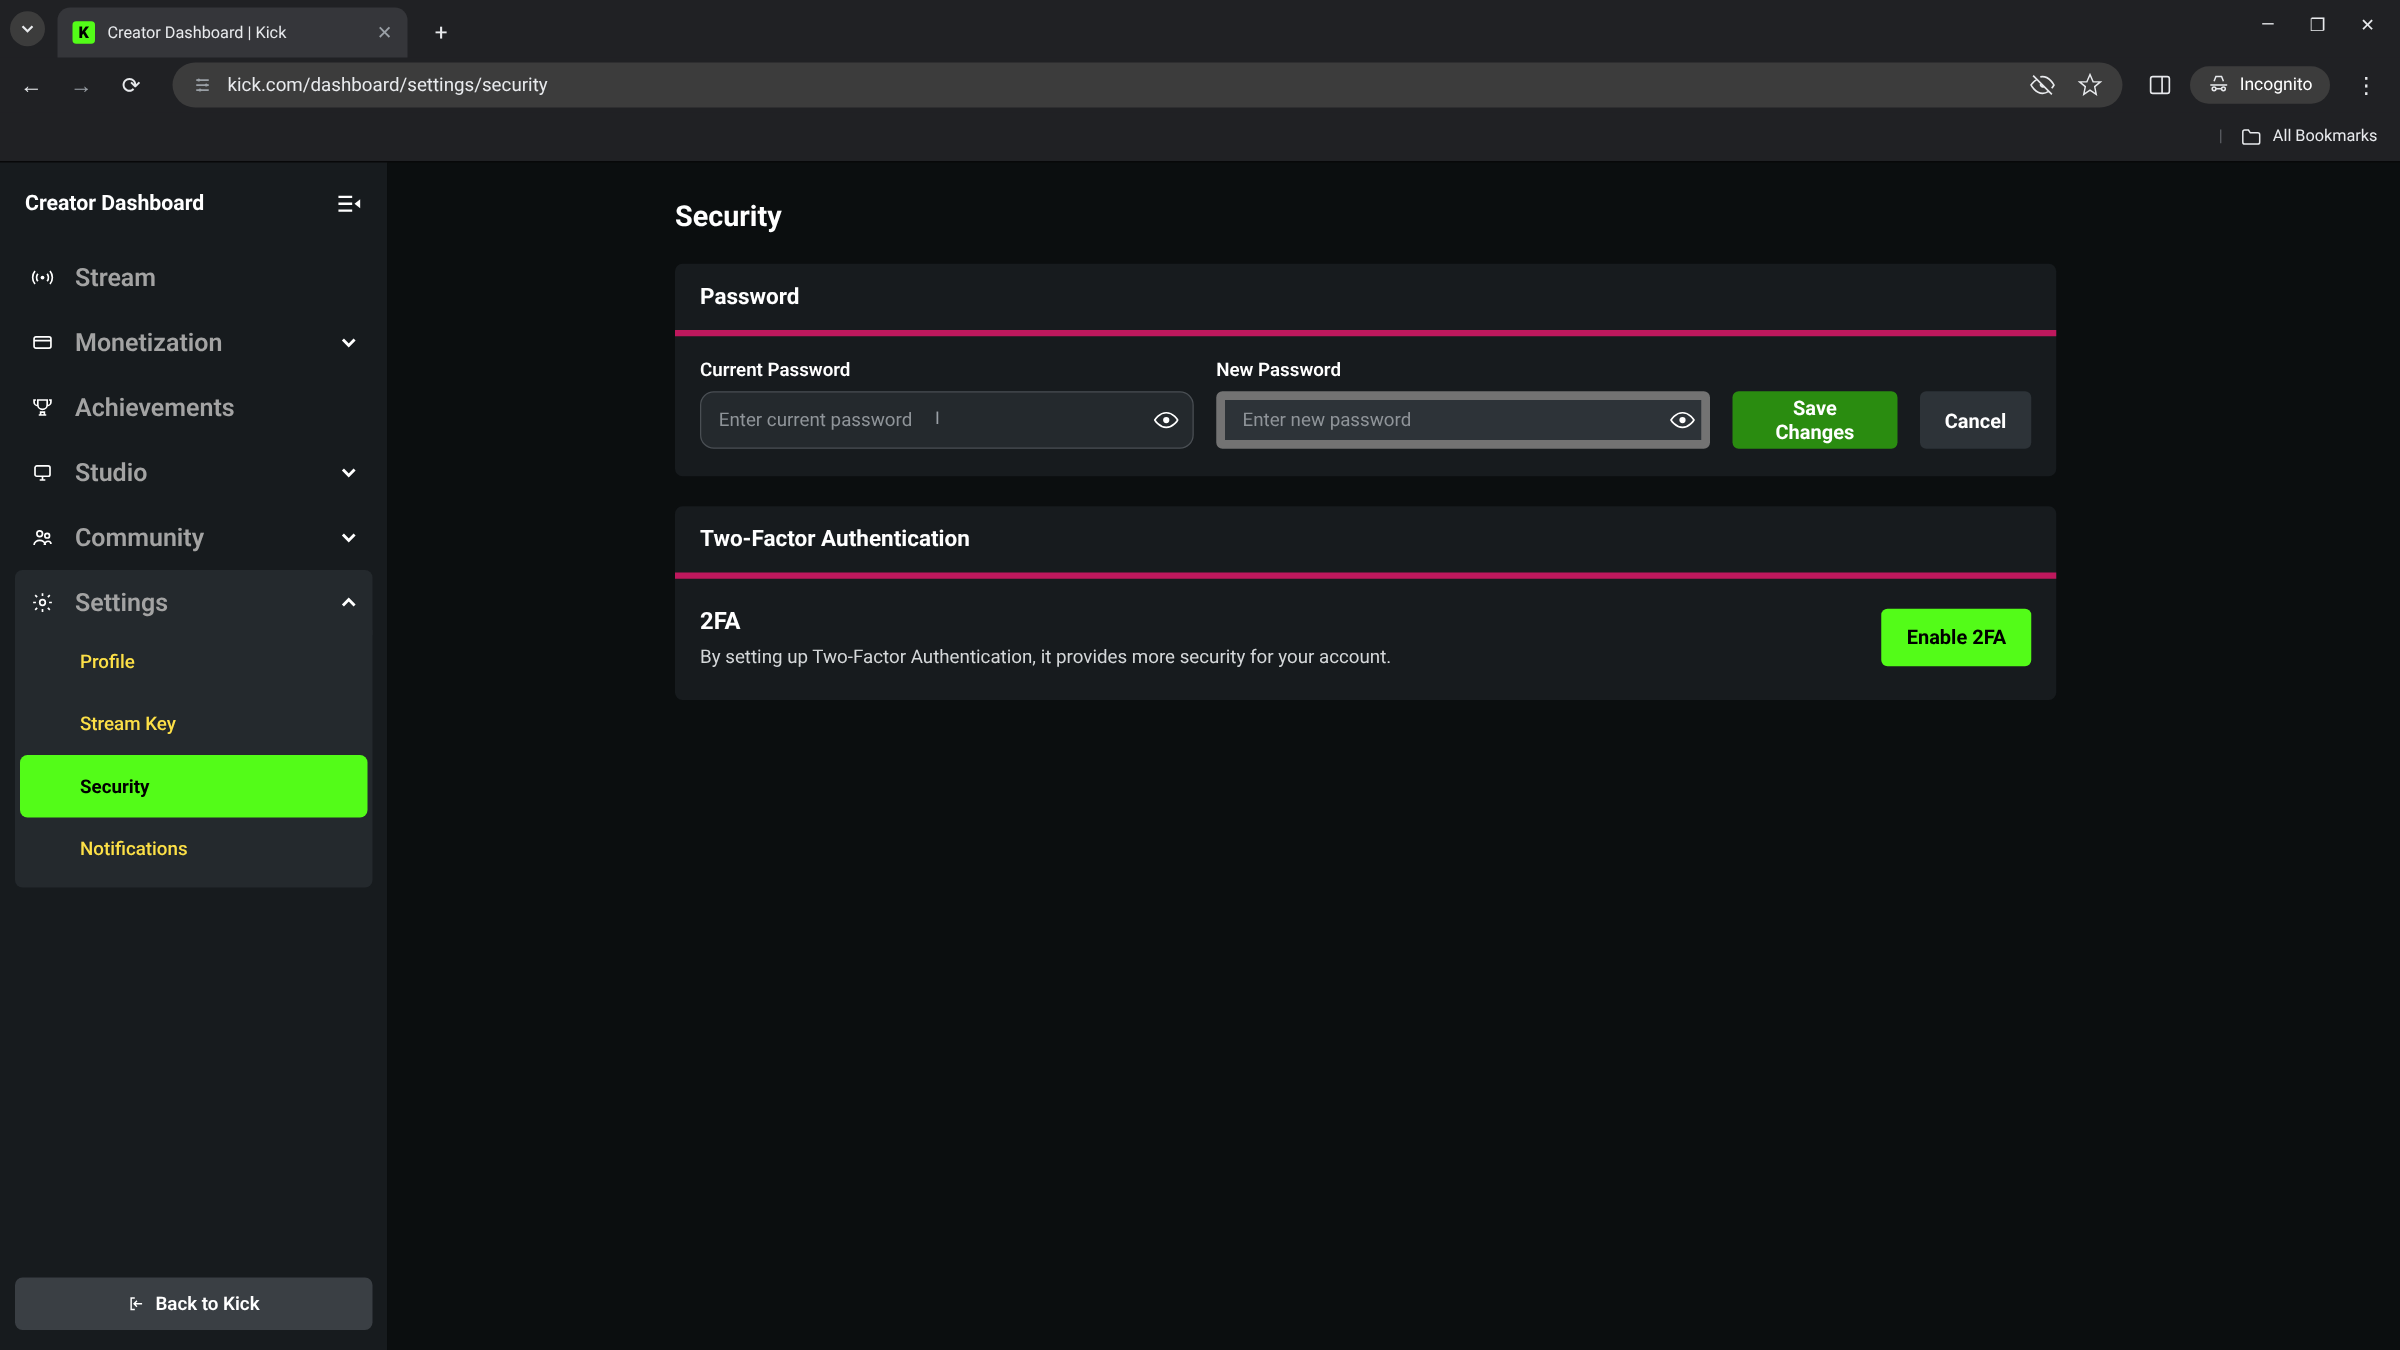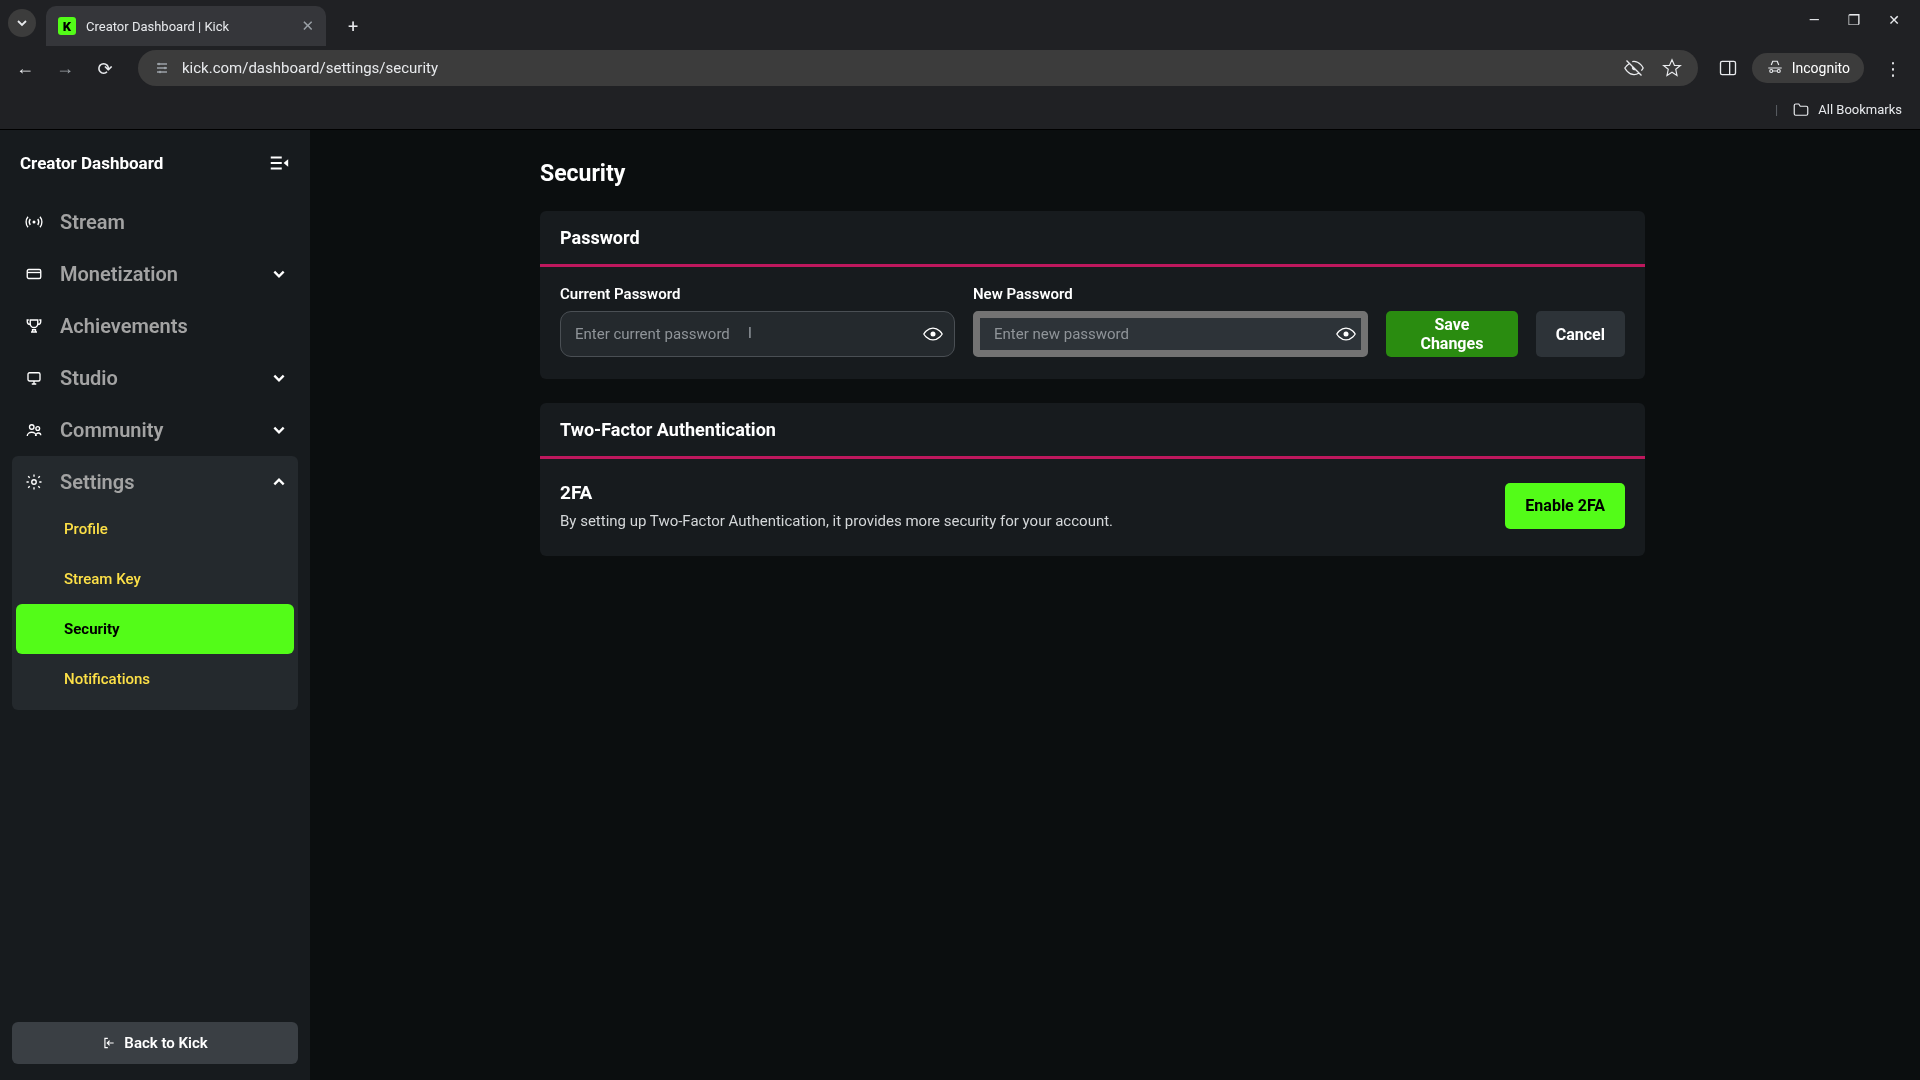--- a/index.html
+++ b/index.html
@@ -40,21 +40,21 @@
 .nav-item.expanded { background:#24292d;}
 .sub-items { background:#24292d; border-radius:0 0 6px 6px; padding-bottom:6px; margin-top:-4px;}
 .sub-item { padding:16px 12px 16px 48px; font-size:15px; color:#fde047; cursor:pointer; border-radius:6px; margin:0 4px; font-weight:500;}
 .sub-item.active { background:#53fc18; color:#000; font-weight:700;}
 .back-btn { margin-top:auto; background:#3a3f44; border-radius:6px; padding:12px; text-align:center; font-size:15px; cursor:pointer; display:flex; align-items:center; justify-content:center; gap:8px; font-weight:600;}
 .icon-box { width:20px; display:flex; justify-content:center; color:#fff;}
 
 .main { flex:1; padding:30px 0 0 230px; background:#0b0e0f;}
 .page-title { font-size:23px; font-weight:700; margin-bottom:24px;}
 .card { background:#171b1e; border-radius:6px; width:1105px; margin-bottom:24px;}
-.card-header { padding:16px 20px; font-size:18px; font-weight:700; border-bottom:3px solid #be185d;}
+.card-header { padding:16px 20px; font-size:18px; font-weight:700; border-bottom:5px solid #be185d;}
 .card-body { padding:18px 20px 22px 20px;}
 .pw-row { display:flex; gap:18px; align-items:flex-end;}
 .field { display:flex; flex-direction:column; gap:8px;}
 .field-label { font-size:15px; font-weight:600;}
 .input-wrap { position:relative; }
 .pw-input { background:#24292d; border:7px solid #737373; border-radius:5px; height:46px; padding:0 44px 0 14px; color:#fff; font-size:15px; outline:none;}
 .pw-input.focused { border:1px solid #4a4f54;}
 .pw-input.w1 { width:395px;border-radius:11px;}
 .pw-input.w2 { width:395px; background:#2d3338;}
 .pw-input::placeholder { color:#8f9499;}

